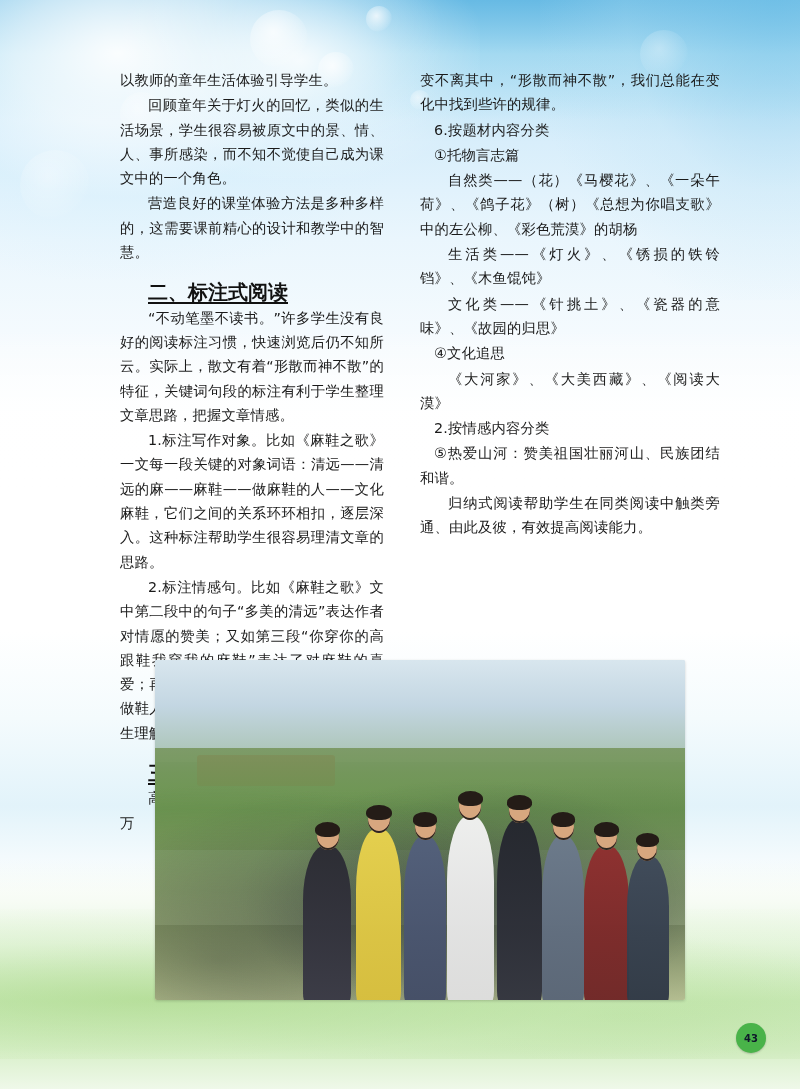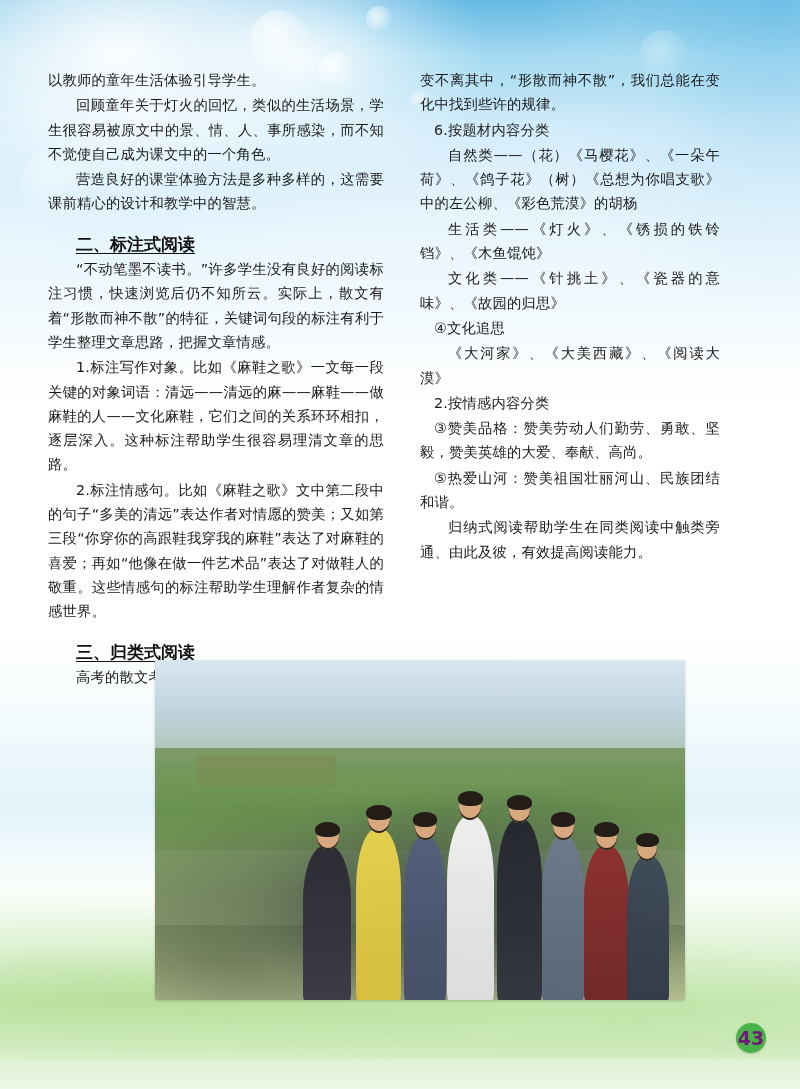--- a/index.html
+++ b/index.html
@@ -121,40 +121,40 @@
     width: 800px;
     height: 560px;
     display: flex;
     gap: 0;
   }
   .col {
     box-sizing: border-box;
     width: 400px;
     padding: 0 34px 0 0;
   }
-  .col.left { padding-left: 48px; padding-right: 16px; }
+  .col.left { padding-left: 120px; padding-right: 16px; }
   .col.right { padding-left: 20px; padding-right: 80px; }
 
   p.body {
     margin: 0 0 1px 0;
     font-family: "DejaVu Sans", "Liberation Sans", sans-serif;
     font-size: 14.3px;
     line-height: 24.3px;
     color: #1a1a1a;
     text-align: justify;
     text-justify: inter-character;
     letter-spacing: 0.2px;
   }
   p.indent { text-indent: 28px; }
   p.indent1 { text-indent: 14px; }
 
   .heading {
     margin: 16px 0 1px 0;
     font-family: "DejaVu Sans", "Liberation Sans", sans-serif;
-    font-size: 17px;
+    font-size: 20px;
     line-height: 24.3px;
     color: #111111;
     font-weight: bold;
     text-indent: 28px;
     text-decoration: underline;
     text-underline-offset: 3px;
   }
 
   
   .photo-wrap {
@@ -229,23 +229,23 @@
 
   
   .page-num {
     position: absolute;
     right: 34px;
     bottom: 36px;
     width: 30px;
     height: 30px;
     border-radius: 50%;
     background: #49b349;
-    color: #701a75;
+    color: #0f172a;
     font-family: "DejaVu Sans", "Liberation Sans", sans-serif;
-    font-size: 19px;
+    font-size: 10px;
     font-weight: bold;
     display: flex;
     align-items: center;
     justify-content: center;
     box-shadow: 0 1px 2px rgba(0,0,0,0.2);
   }
 </style>
 </head>
 <body>
 
@@ -281,27 +281,27 @@
       <p class="body indent">2.标注情感句。比如《麻鞋之歌》文中第二段中的句子“多美的清远”表达作者对情愿的赞美；又如第三段“你穿你的高跟鞋我穿我的麻鞋”表达了对麻鞋的喜爱；再如“他像在做一件艺术品”表达了对做鞋人的敬重。这些情感句的标注帮助学生理解作者复杂的情感世界。</p>
 
       <p class="heading">三、归类式阅读</p>
 
       <p class="body indent">高考的散文考察历来多变莫测，但是万</p>
     </div>
 
     <div class="col right">
       <p class="body">变不离其中，“形散而神不散”，我们总能在变化中找到些许的规律。</p>
       <p class="body indent1">6.按题材内容分类</p>
+      <p class="body indent1">①托物言志篇</p>
       <p class="body indent">自然类——（花）《马樱花》、《一朵午荷》、《鸽子花》（树）《总想为你唱支歌》中的左公柳、《彩色荒漠》的胡杨</p>
       <p class="body indent">生活类——《灯火》、《锈损的铁铃铛》、《木鱼馄饨》</p>
       <p class="body indent">文化类——《针挑土》、《瓷器的意味》、《故园的归思》</p>
       <p class="body indent1">④文化追思</p>
       <p class="body indent">《大河家》、《大美西藏》、《阅读大漠》</p>
       <p class="body indent1">2.按情感内容分类</p>
-      <p class="body indent1">③赞美品格：赞美劳动人们勤劳、勇敢、坚毅，赞美英雄的大爱、奉献、高尚。</p>
       <p class="body indent1">⑤热爱山河：赞美祖国壮丽河山、民族团结和谐。</p>
       <p class="body indent">归纳式阅读帮助学生在同类阅读中触类旁通、由此及彼，有效提高阅读能力。</p>
     </div>
   </div>
 
   <div class="photo-wrap">
     <div class="photo">
       <div class="photo-sky"></div>
       <div class="tentred"></div>
       <div class="photo-field"></div>

